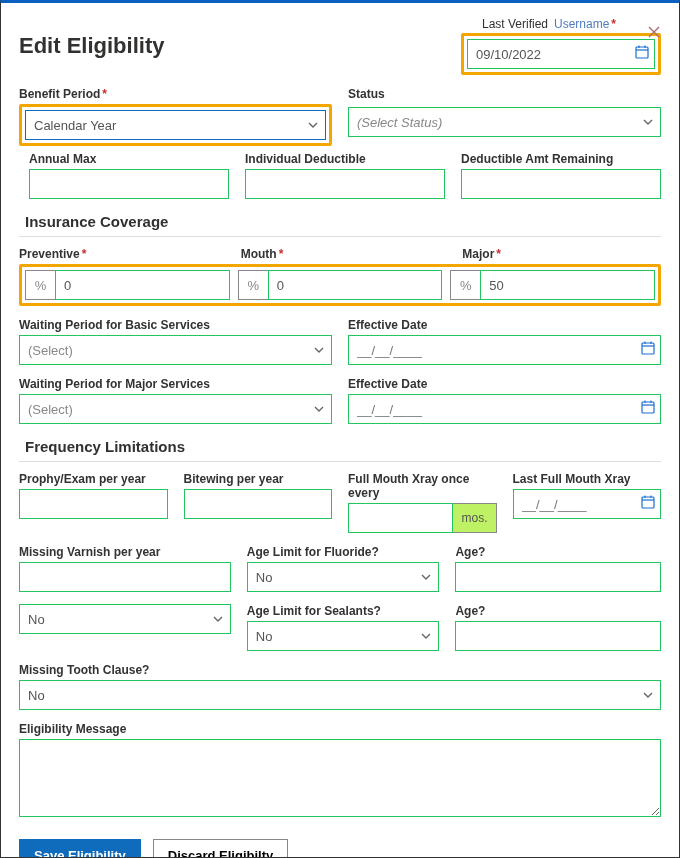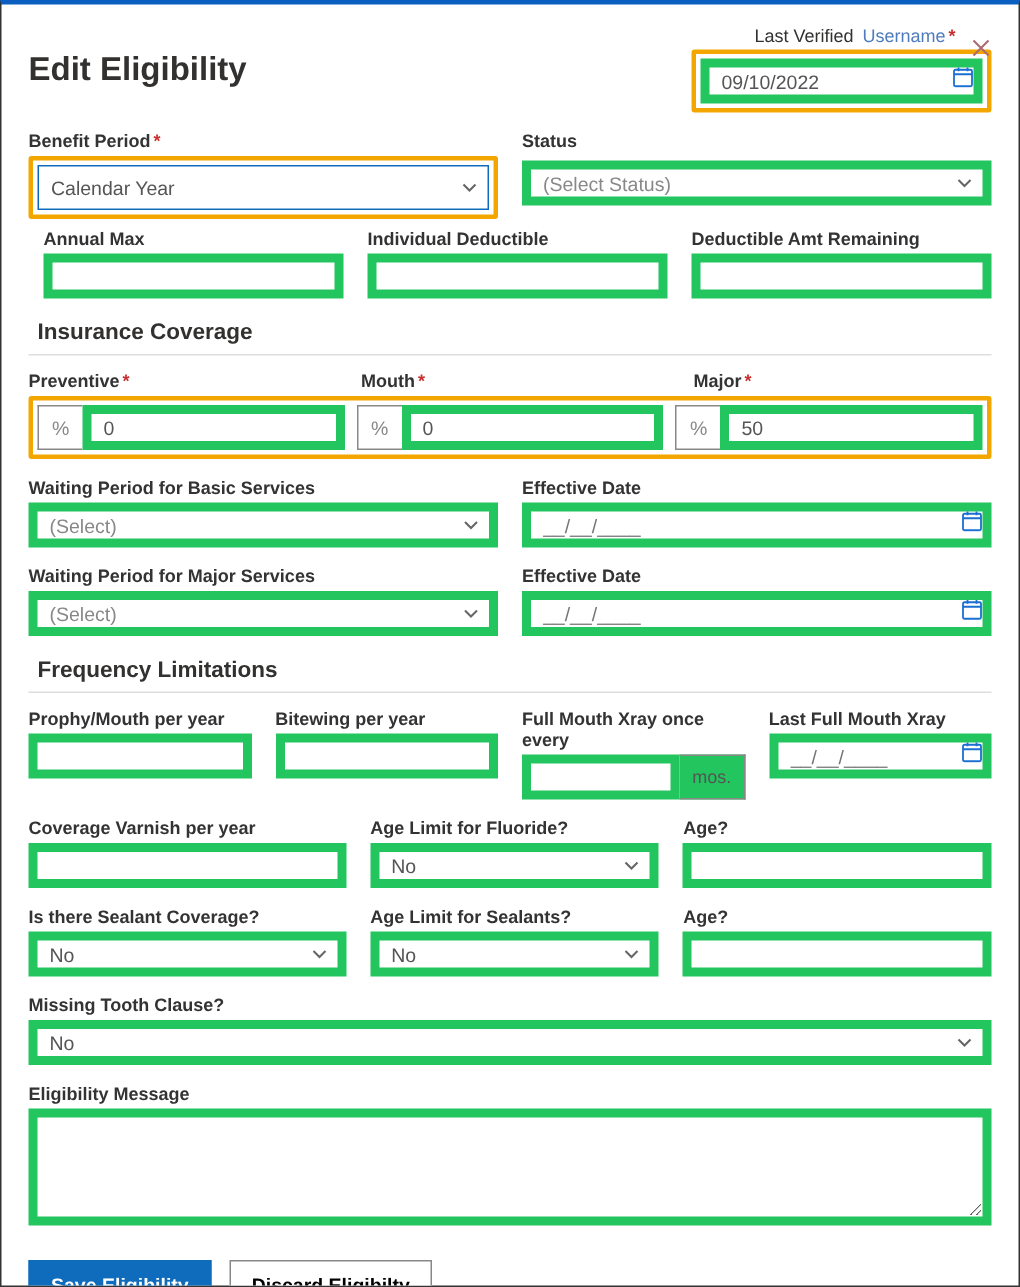--- a/index.html
+++ b/index.html
@@ -20,39 +20,39 @@
     display: flex;
     justify-content: space-between;
     align-items: flex-start;
   }
   .title {
     font-size: 22px;
     font-weight: 600;
     color: #323130;
     margin-top: 16px;
   }
-  .lv-wrap { display: flex; flex-direction: column; align-items: flex-end;
+  .lv-wrap { display: flex; flex-direction: column; align-items: center;
     position: relative; }
   .lv-label-row { font-size: 12px; margin-bottom: 2px; display:flex; align-items:baseline; }
   .username { color: #4f7cbf; margin-left: 6px; text-decoration-color:#c9d8ed; }
   .close-x {
     position: absolute;
     right: -2px;
     top: 6px;
     font-size: 16px;
     color: #a66;
     width: 18px; height:18px;
     display:flex;align-items:center;justify-content:center;
     cursor:pointer;
   }
   .field-label { font-size: 12px; font-weight: 600; color: #333; margin-bottom: 3px; display:block;}
   .req { color: #c72e2e; font-weight: 600; margin-left:2px;}
   .input, .select, .textarea {
     width: 100%;
-    border: 6px solid #22c55e;
+    border: 1px solid #22c55e;
     font-size: 13px;
     padding: 5px 8px;
     height: 30px;
     font-family: inherit;
     background:#fff;
     color:#555;
   }
   .textarea { height: 78px; resize: both; padding:6px; }
   .select { position: relative; display:flex; align-items:center;}
   .select .chev {
@@ -77,21 +77,21 @@
   .col { flex:1; display:flex; flex-direction:column; }
   .section-heading {
     font-size: 15px; font-weight:600; color:#323130;
     margin: 14px 0 2px 6px;
   }
   hr.sep { border:none; border-top:1px solid #ddd; margin: 6px 0 10px 0;}
   .suffix-group { position:relative; display:flex; }
   .suffix-group .input { flex:1; }
   .suffix-group .suffix {
     border:1px solid #8a8886; border-left:none;
-    background:#22c55e; color:#555; font-size:12px;
+    background:#bef264; color:#555; font-size:12px;
     display:flex; align-items:center; padding:0 8px;
   }
   .highlight-block {
     border: 3px solid #f4a600;
     padding: 3px;
     border-radius:2px;
   }
   .btn-row { display:flex; gap:12px; margin-top:18px;}
   .btn {
     font-size:13px; font-weight:600; padding:8px 14px;
@@ -146,21 +146,21 @@
           <span class="chev">
             <svg width="12" height="12" viewBox="0 0 12 12">
                 <path d="M2 4 L6 8 L10 4" fill="none" stroke="#666" stroke-width="1.4"></path>
               </svg>
           </span>
         </div>
       </div>
     </div>
     <div class="col">
       <label class="field-label">Status</label>
-      <div style="padding:3px 0;">
+      <div style="padding:3px 0;font-style:italic;">
       <div class="select">
         <span class="placeholder">(Select Status)</span>
         <span class="chev">
           <svg width="12" height="12" viewBox="0 0 12 12">
                 <path d="M2 4 L6 8 L10 4" fill="none" stroke="#666" stroke-width="1.4"></path>
               </svg>
         </span>
       </div>
       </div>
     </div>
@@ -270,21 +270,21 @@
         </span>
       </div>
     </div>
   </div>
 
   <div class="section-heading">Frequency Limitations</div>
   <hr class="sep">
 
   <div class="row">
     <div class="col">
-      <label class="field-label">Prophy/Mouth per year</label>
+      <label class="field-label">Prophy/Exam per year</label>
       <input class="input" style="">
     </div>
     <div class="col">
       <label class="field-label">Bitewing per year</label>
       <input class="input" style="">
     </div>
     <div class="col">
       <label class="field-label">Full Mouth Xray once every</label>
       <div class="suffix-group">
         <input class="input" style="">
@@ -302,21 +302,21 @@
               <line x1="4" y1="0.5" x2="4" y2="3" stroke="#1a6fd1" stroke-width="1.2"></line>
               <line x1="10" y1="0.5" x2="10" y2="3" stroke="#1a6fd1" stroke-width="1.2"></line>
             </svg>
         </span>
       </div>
     </div>
   </div>
 
   <div class="row mt12">
     <div class="col" style="flex:0 0 33%;">
-      <label class="field-label">Coverage Varnish per year</label>
+      <label class="field-label">Missing Varnish per year</label>
       <input class="input" style="">
     </div>
     <div class="col" style="flex:0 0 30%;">
       <label class="field-label">Age Limit for Fluoride?</label>
       <div class="select">
         <span>No</span>
         <span class="chev">
           <svg width="12" height="12" viewBox="0 0 12 12">
               <path d="M2 4 L6 8 L10 4" fill="none" stroke="#666" stroke-width="1.4"></path>
             </svg>
@@ -324,21 +324,20 @@
       </div>
     </div>
     <div class="col">
       <label class="field-label">Age?</label>
       <input class="input" style="">
     </div>
   </div>
 
   <div class="row mt12">
     <div class="col" style="flex:0 0 33%;">
-      <label class="field-label">Is there Sealant Coverage?</label>
       <div class="select">
         <span>No</span>
         <span class="chev">
           <svg width="12" height="12" viewBox="0 0 12 12">
               <path d="M2 4 L6 8 L10 4" fill="none" stroke="#666" stroke-width="1.4"></path>
             </svg>
         </span>
       </div>
     </div>
     <div class="col" style="flex:0 0 30%;">

